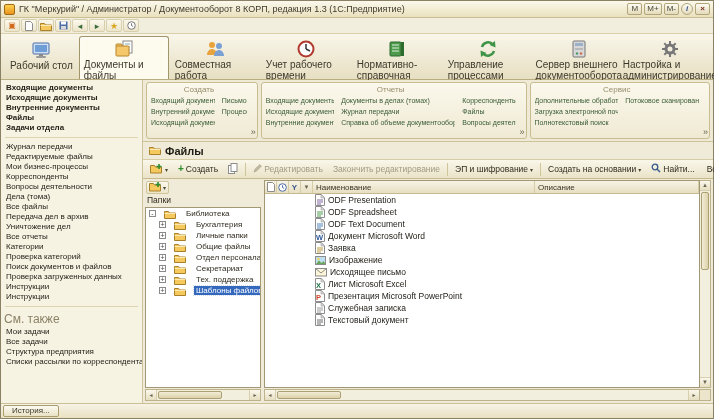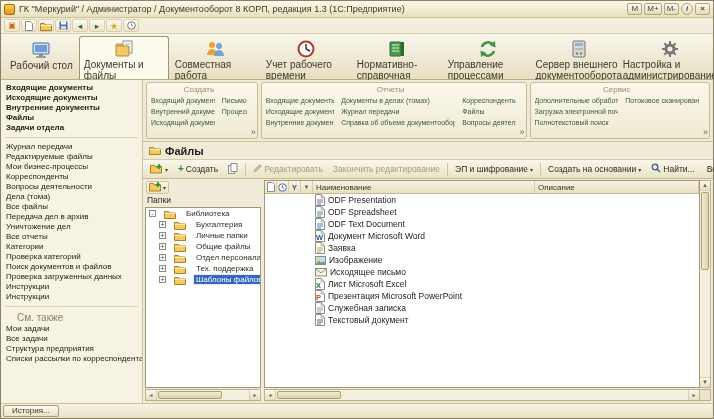--- a/index.html
+++ b/index.html
@@ -35,21 +35,21 @@
   .tab-icon { height:21px; display:flex; align-items:center; justify-content:center; }
   .tab-label { font-size:10px; line-height:1.1; color:#3c382a; }
 
   
   .bodyrow { height:323px; flex:none; display:flex; min-height:0; }
 
   .sidebar { width:142px; flex:none; background:#f7f3e3; border-right:1px solid #cdc29a; padding:3px 0; overflow:hidden; }
   .side-item { font-size:8px; line-height:10px; padding:0 5px; white-space:nowrap; overflow:hidden; cursor:pointer; color:#27231a; }
   .side-item.bold { font-weight:bold; }
   .side-sep { height:1px; background:#ddd3ae; margin:4px 4px; }
-  .side-title { font-size:10px; color:#8a8266; padding:1px 16px; }
+  .side-title { font-size:12px; color:#8a8266; padding:1px 3px; }
 
   .rightcol { flex:1; display:flex; flex-direction:column; min-width:0; }
 
   
   .cmdpanel { height:62px; flex:none; background:#efead6; border-bottom:1px solid #cdc29a;
               display:flex; gap:3px; padding:2px 3px; overflow:hidden; }
   .cgroup { position:relative; border:1px solid #c8bc90; border-radius:3px; overflow:hidden;
             background:linear-gradient(#fbf8ec,#f0ead4); padding:1px 10px 1px 4px; flex:0 1 auto; min-width:0; }
   .cgroup-title { text-align:center; font-size:8px; color:#978d6b; height:11px; line-height:11px; }
   .cgroup-cols { display:flex; gap:7px; }
@@ -496,20 +496,30 @@
                   <span class="tree-label">Отдел персонала</span>
                 </div>
                 <div class="tree-row" style="padding-left: 13px;">
                   <span class="tmark">+</span>
                   <span class="ticon">
                     <svg width="12" height="10" viewBox="0 0 12 10">
                       <path d="M0.5 2.5h4l1 1.5h6v5.5H0.5z" fill="#f6c95f" stroke="#a8802a"></path>
                       <path d="M0.5 4.5h11" stroke="#fce9b0"></path>
                     </svg>
                   </span>
+                  <span class="tree-label">Секретариат</span>
+                </div>
+                <div class="tree-row" style="padding-left: 13px;">
+                  <span class="tmark">+</span>
+                  <span class="ticon">
+                    <svg width="12" height="10" viewBox="0 0 12 10">
+                      <path d="M0.5 2.5h4l1 1.5h6v5.5H0.5z" fill="#f6c95f" stroke="#a8802a"></path>
+                      <path d="M0.5 4.5h11" stroke="#fce9b0"></path>
+                    </svg>
+                  </span>
                   <span class="tree-label">Тех. поддержка</span>
                 </div>
                 <div class="tree-row selected" style="padding-left: 13px;">
                   <span class="tmark">+</span>
                   <span class="ticon">
                     <svg width="12" height="10" viewBox="0 0 12 10">
                       <path d="M0.5 2.5h4l1 1.5h6v5.5H0.5z" fill="#f6c95f" stroke="#a8802a"></path>
                       <path d="M0.5 4.5h11" stroke="#fce9b0"></path>
                     </svg>
                   </span>

